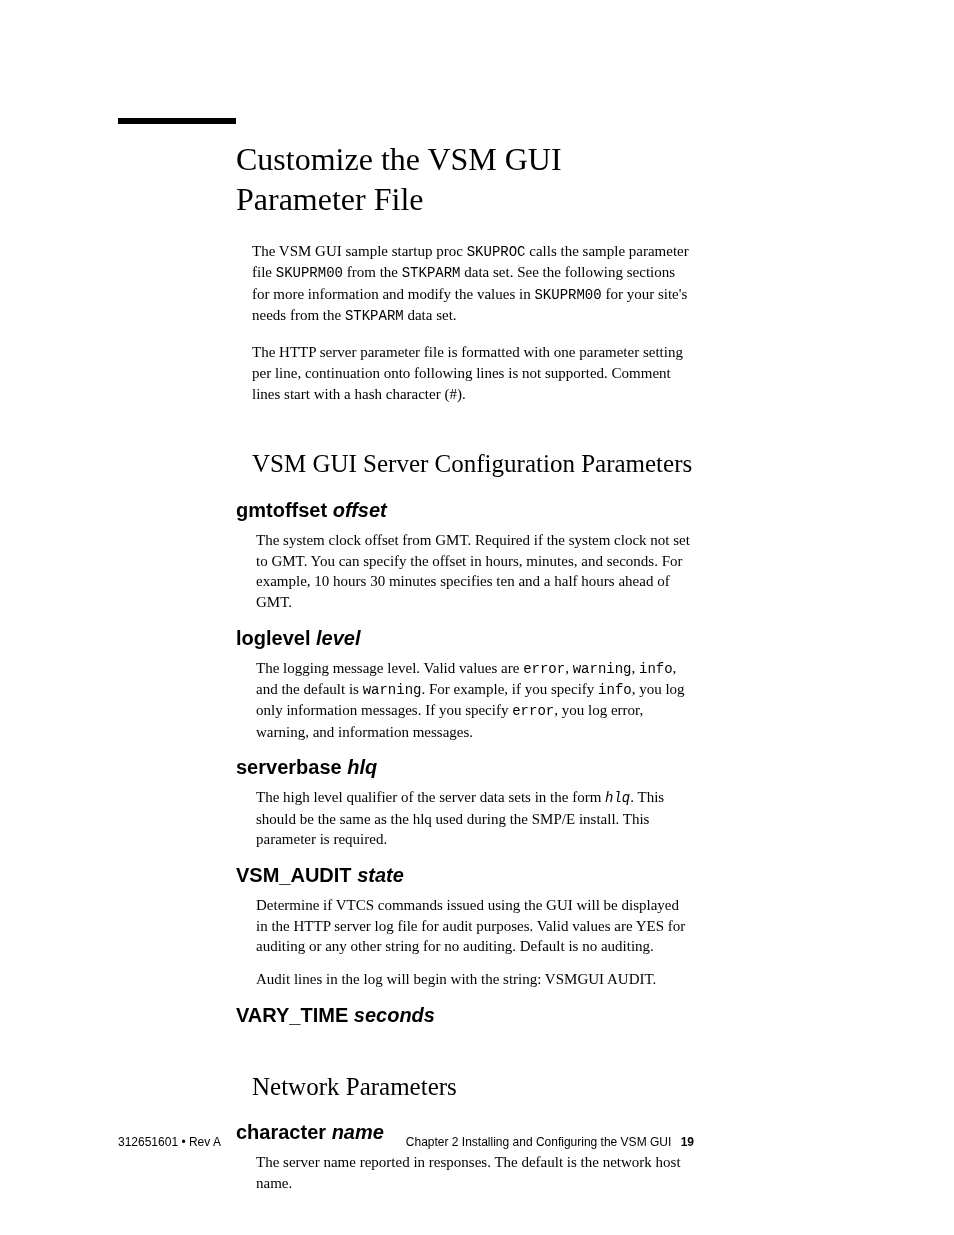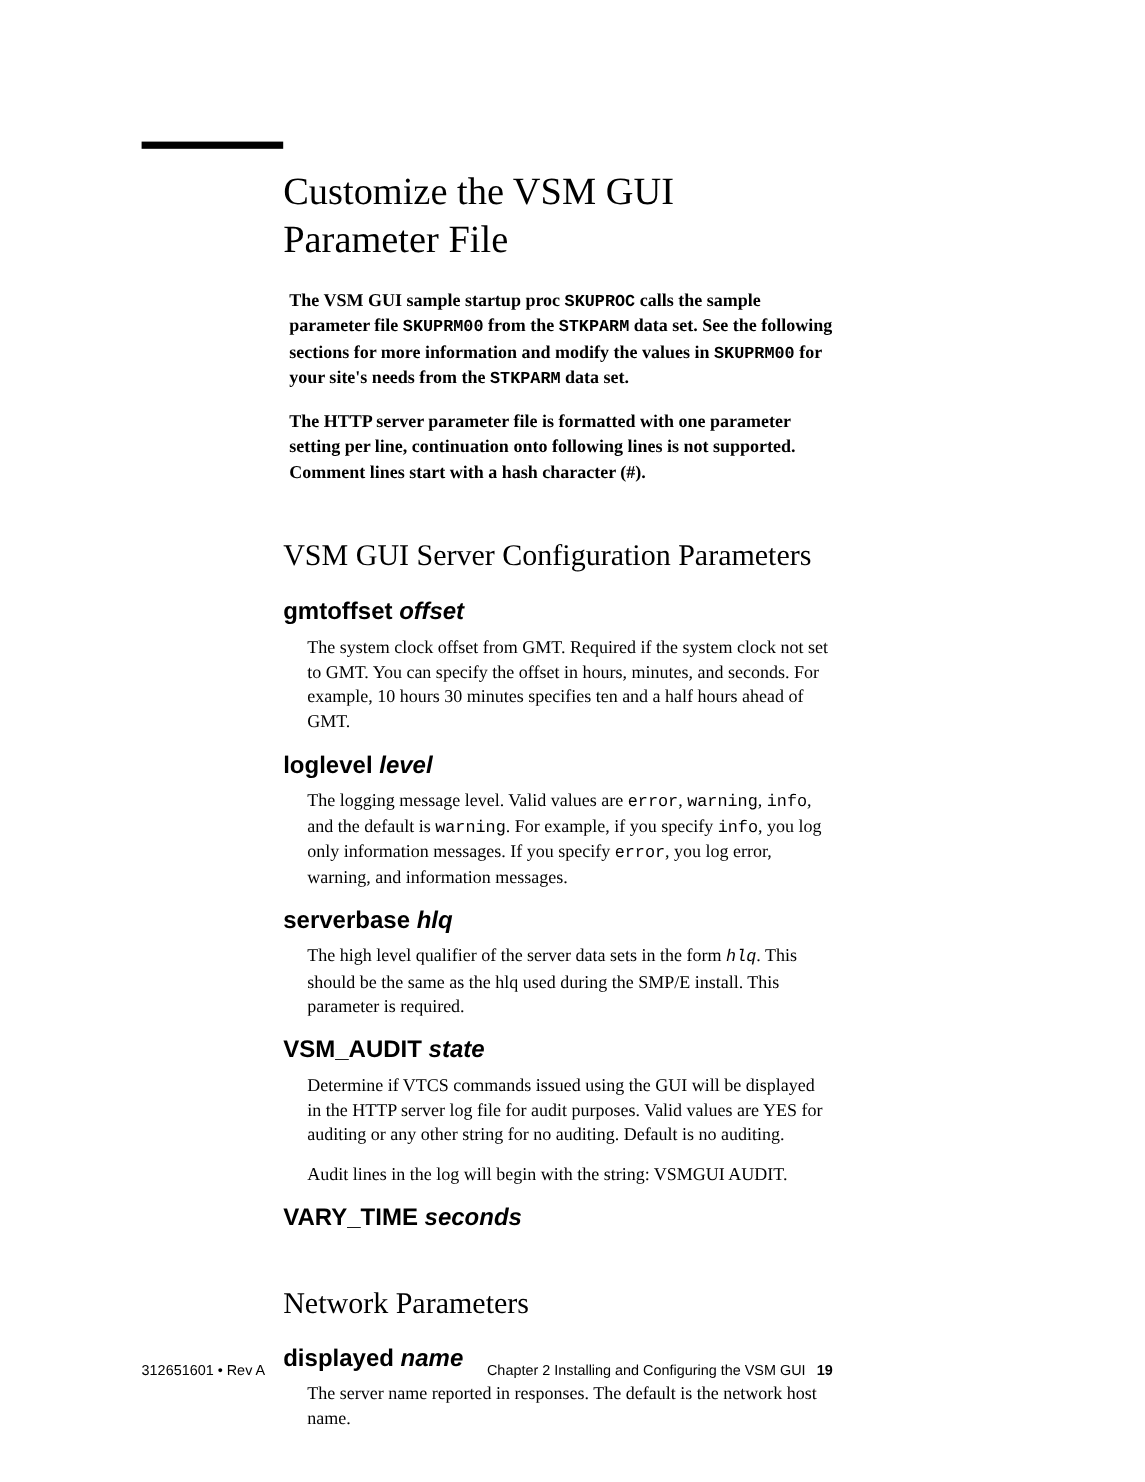--- a/index.html
+++ b/index.html
@@ -27,28 +27,27 @@
   }
   h1 {
     font-weight: 400;
     font-size: 32px;
     margin: 24px 0 22px 0;
     line-height: 1.25;
   }
   h2 {
     font-weight: 400;
     font-size: 25px;
-    margin: 44px 0 18px 0;
+    margin: 44px 0 18px 16px;
     line-height: 1.3;
   }
   p.body {
     font-size: 15px;
     line-height: 1.38;
-    margin: 0 0 16px 5px;
-    font-weight: bold;
+    margin: 0 0 16px 16px;
   }
   .param-heading {
     font-family: Arial, Helvetica, sans-serif;
     font-weight: 700;
     font-size: 20px;
     margin: 14px 0 8px 0;
   }
   .param-heading .arg {
     font-style: italic;
   }
@@ -98,21 +97,21 @@
       <p class="param-desc"><span>The system clock offset from GMT. Required if the system clock not set to GMT. You can specify the offset in hours, minutes, and seconds. For example, 10 hours 30 minutes specifies ten and a half hours ahead of GMT.</span></p>
       <div class="param-heading"><span>loglevel </span><span class="arg">level</span></div>
       <p class="param-desc"><span>The logging message level. Valid values are </span><span class="mono">error</span><span>, </span><span class="mono">warning</span><span>, </span><span class="mono">info</span><span>, and the default is </span><span class="mono">warning</span><span>. For example, if you specify </span><span class="mono">info</span><span>, you log only information messages. If you specify  </span><span class="mono">error</span><span>, you log error, warning, and information messages.</span></p>
       <div class="param-heading"><span>serverbase </span><span class="arg">hlq</span></div>
       <p class="param-desc"><span>The high level qualifier of the server data sets in the form </span><span class="monoit">hlq</span><span>. This should be the same as the hlq used during the SMP/E install. This parameter is required.</span></p>
       <div class="param-heading"><span>VSM_AUDIT </span><span class="arg">state</span></div>
       <p class="param-desc"><span>Determine if VTCS commands issued using the GUI will be displayed in the HTTP server log file for audit purposes. Valid values are YES for auditing or any other string for no auditing. Default is no auditing.</span></p>
       <p class="param-desc"><span>Audit lines in the log will begin with the string: VSMGUI AUDIT.</span></p>
       <div class="param-heading"><span>VARY_TIME </span><span class="arg">seconds</span></div>
       <h2>Network Parameters</h2>
-      <div class="param-heading"><span>displayed </span><span class="arg">name</span></div>
+      <div class="param-heading"><span>character </span><span class="arg">name</span></div>
       <p class="param-desc"><span>The server name reported in responses. The default is the network host name.</span></p>
     </div>
 
   <div class="footer">
     <div class="left">312651601 • Rev A</div>
     <div class="right">
       <span>Chapter 2 Installing and Configuring the VSM GUI</span>
       <span class="pgnum">19</span>
     </div>
   </div>

